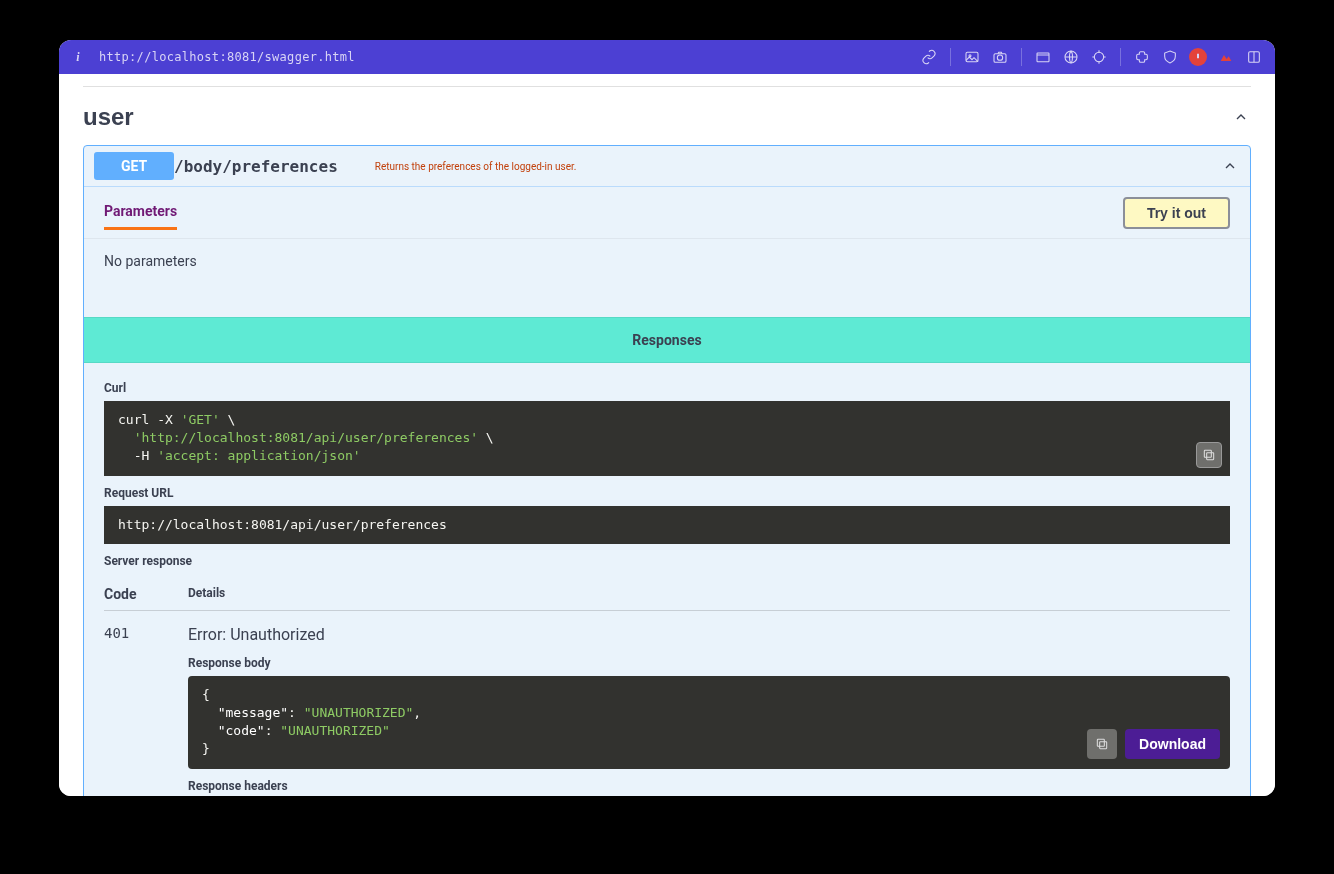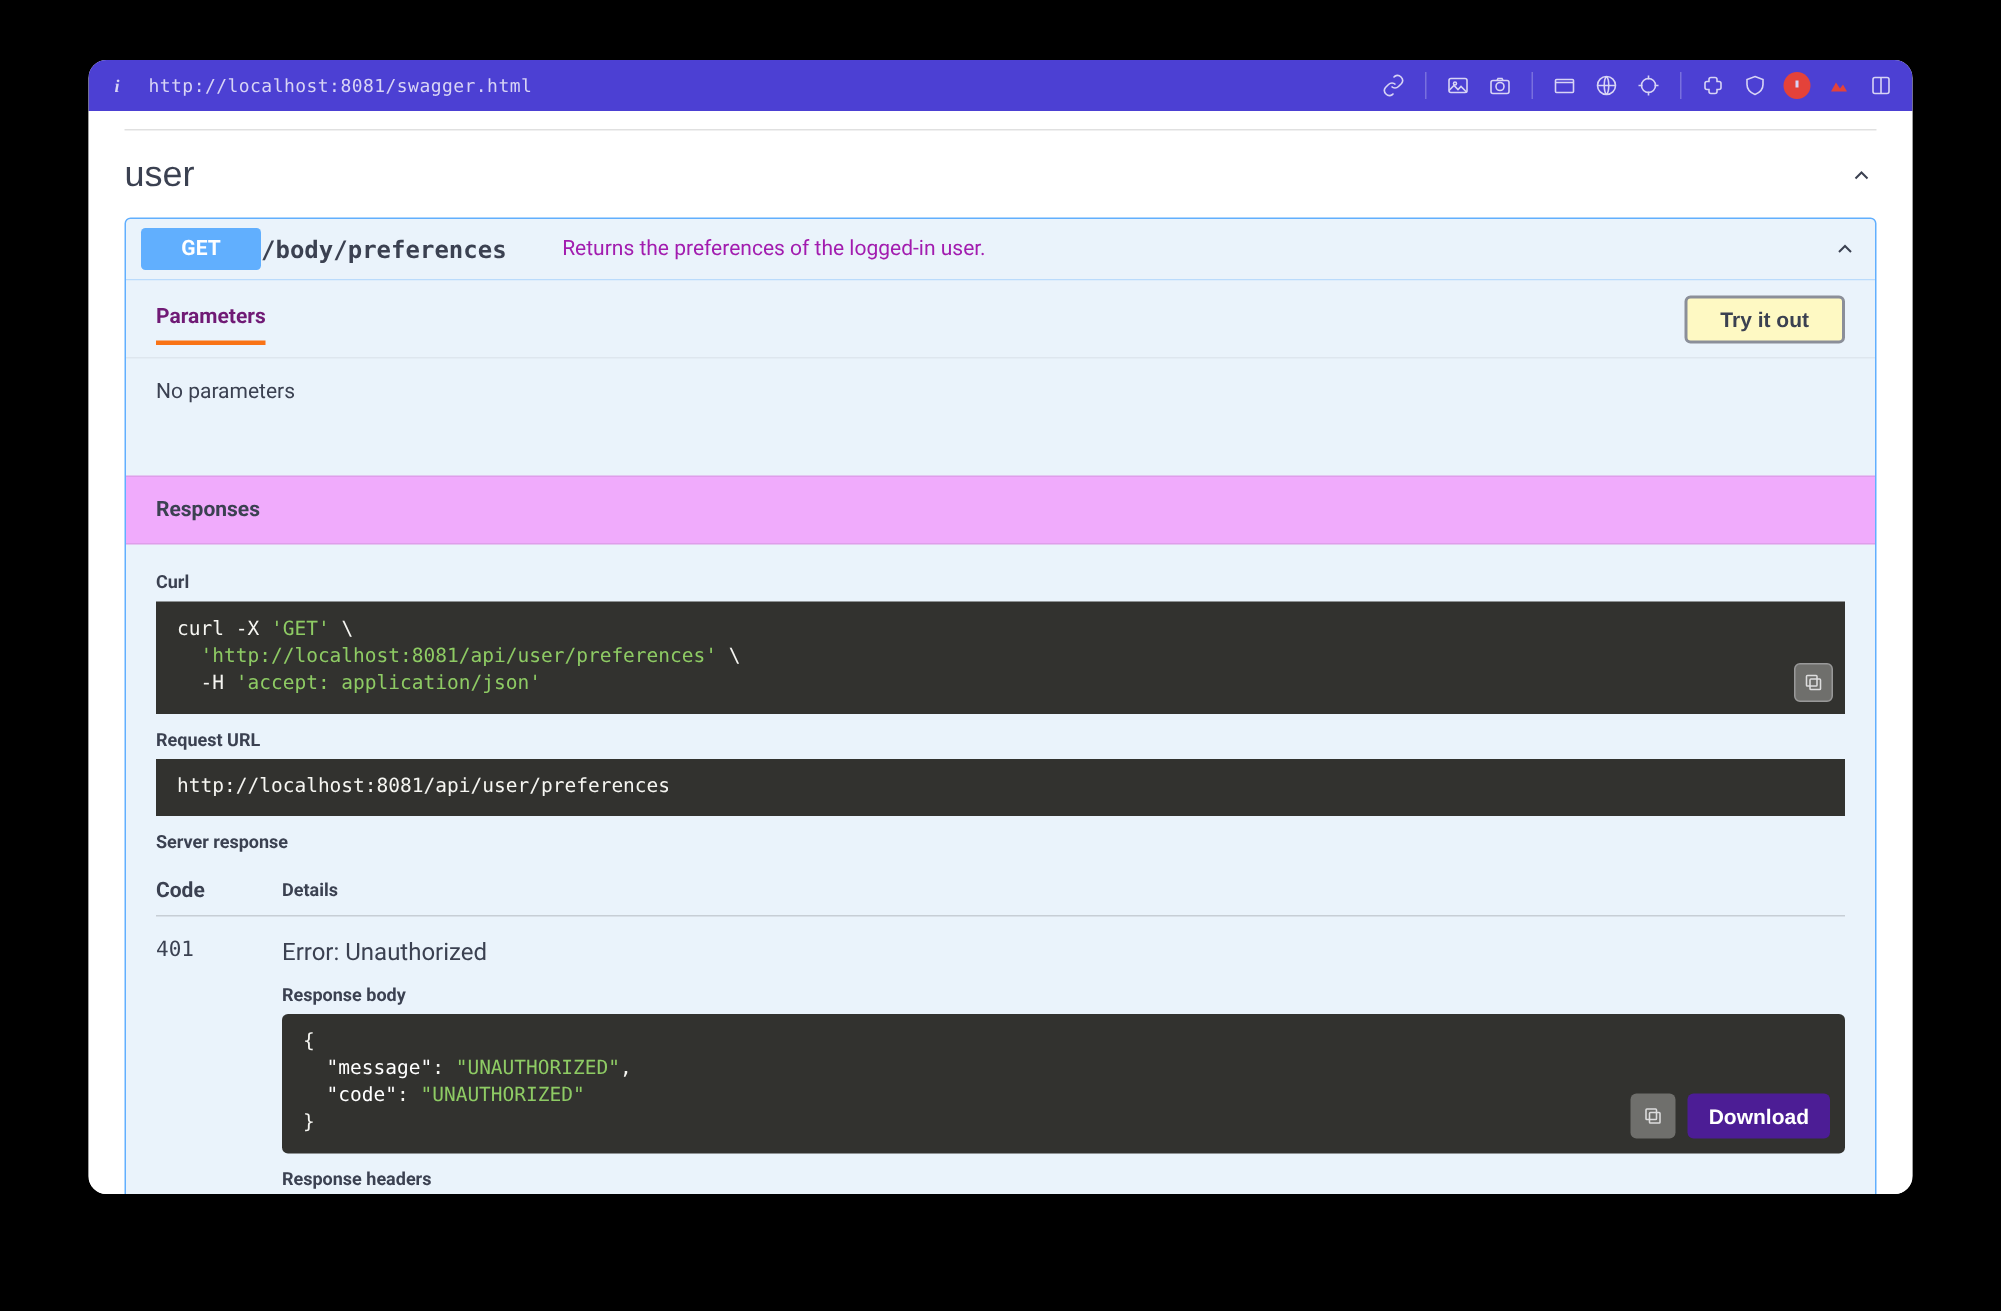--- a/index.html
+++ b/index.html
@@ -13,40 +13,40 @@
   .titlebar .tool-icons .ic { width: 18px; height: 18px; display: flex; align-items: center; justify-content: center; color: #d8d4f5; }
   .titlebar .tool-icons .ic svg { width: 16px; height: 16px; stroke: currentColor; fill: none; stroke-width: 1.6; }
   .ic.red { color: #e4423a; }
   .ic.redbadge { background: #e4423a; border-radius: 50%; }
   .ic.redbadge svg { stroke: #fff; fill: #fff; }
 
   .content { flex: 1; overflow: hidden; padding: 0 24px; background: #fff; }
   .divider-top { height: 1px; background: rgba(0,0,0,0.12); margin: 12px 0 10px; }
 
   .section-header { display: flex; align-items: center; justify-content: space-between; padding: 6px 0 14px; }
-  .section-header h2 { font-size: 24px; font-weight: 400; color: #3b4151; font-family: sans-serif; }
+  .section-header h2 { font-size: 24px; font-weight: 700; color: #3b4151; font-family: sans-serif; }
   .chev { width: 20px; height: 20px; display: flex; align-items: center; justify-content: center; color: #3b4151; }
   .chev svg { width: 16px; height: 16px; stroke: currentColor; fill: none; stroke-width: 2; }
 
   .opblock { border: 1px solid #61affe; border-radius: 4px; background: #eaf3fb; overflow: hidden; }
   .op-summary { display: flex; align-items: center; padding: 6px 10px; cursor: pointer; }
   .method-badge { background: #61affe; color: #fff; font-weight: 700; font-size: 14px; padding: 6px 0; border-radius: 3px; min-width: 80px; text-align: center; }
   .op-path { font-family: ui-monospace, Menlo, monospace; font-size: 16px; font-weight: 600; color: #3b4151; }
-  .op-desc { font-size: 14px; color: #a21caf; flex: 1; padding-left: 37px; }
+  .op-desc { font-size: 10px; color: #c2410c; flex: 1; padding-left: 37px; }
   .op-chev { margin-left: auto; }
 
   .opblock-body { border-top: 1px solid rgba(97,175,254,0.35); }
 
   .params-header { display: flex; align-items: center; justify-content: space-between; padding: 8px 20px; background: #eaf3fb; border-bottom: 1px solid rgba(0,0,0,0.05); }
   .params-tab { font-size: 14px; font-weight: 700; color: #701a75; padding: 8px 0; border-bottom: 3px solid #f97316; }
   .tryout-btn { background: #fef9c3; border: 2px solid #8b8f99; color: #3b4151; font-weight: 700; font-size: 14px; padding: 6px 22px; border-radius: 4px; cursor: pointer; text-align: right; }
 
   .params-body { padding: 14px 20px 48px; color: #3b4151; font-size: 14px; }
 
-  .responses-header { padding: 14px 20px; font-size: 14px; font-weight: 700; color: #3b4151; background: #f0abfc; border-top: 1px solid rgba(0,0,0,0.07); border-bottom: 1px solid rgba(0,0,0,0.07); }
+  .responses-header { padding: 14px 20px; font-size: 14px; font-weight: 700; color: #3b4151; background: #5eead4; border-top: 1px solid rgba(0,0,0,0.07); border-bottom: 1px solid rgba(0,0,0,0.07); text-align: center; }
 
   .response-area { padding: 18px 20px 0; }
   .sublabel { font-size: 12px; font-weight: 700; color: #3b4151; margin-bottom: 6px; margin-top: 10px; }
   .sublabel.first { margin-top: 0; }
 
   .codebox { background: #32322f; color: #f6f6f2; font-family: ui-monospace, Menlo, monospace; font-size: 13px; border-radius: 0; padding: 10px 14px; position: relative; white-space: pre; line-height: 1.4; }
   .codebox .str { color: #8ecb64; }
   .copy-btn { position: absolute; right: 8px; bottom: 8px; width: 26px; height: 26px; background: #6f6f6c; border: 1px solid #999; border-radius: 4px; display: flex; align-items: center; justify-content: center; cursor: pointer; }
   .copy-btn svg { width: 14px; height: 14px; stroke: #ddd; fill: none; stroke-width: 1.8; }
 

